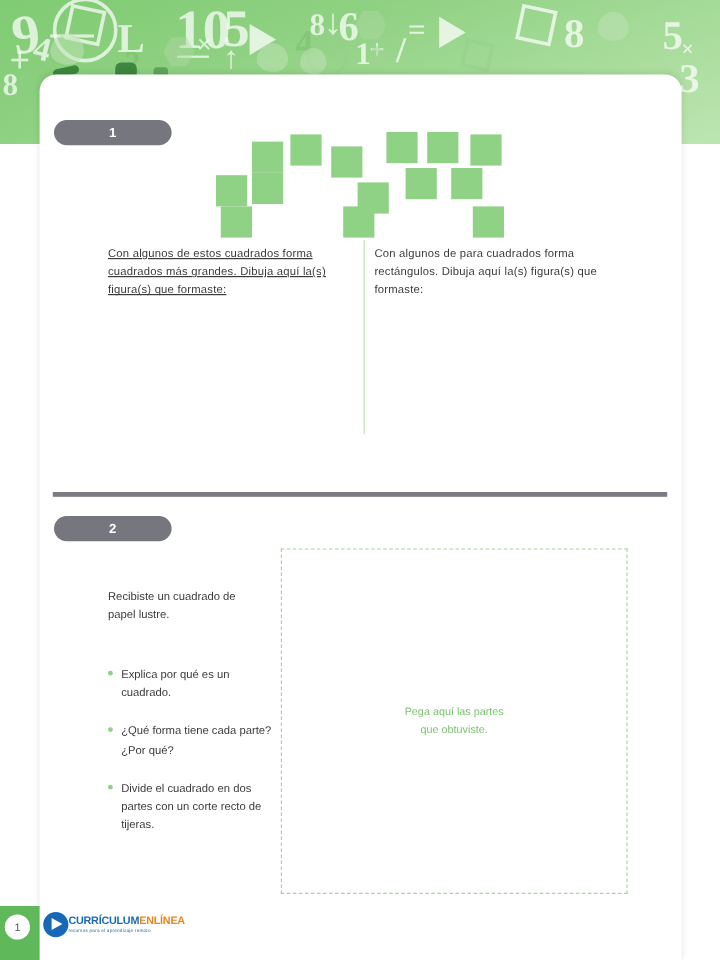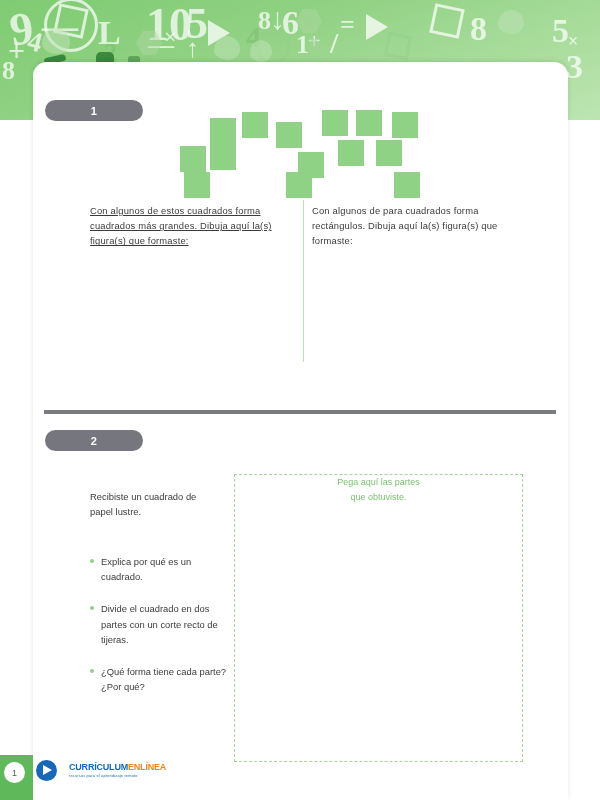--- a/index.html
+++ b/index.html
@@ -168,23 +168,22 @@
     border-radius: 50%;
     background: #8fd285;
   }
 
   .paste-box {
     position: absolute;
     left: 234px; top: 457px;
     width: 289px; height: 288px;
     border: 1.5px dashed #a5d79c;
     display: flex;
-    align-items: flex-start;
+    align-items: center;
     justify-content: center;
-    margin-top: 17px;
   }
   .paste-box span {
     font-size: 9px;
     line-height: 1.7;
     color: #7cc270;
     text-align: center;
     width: 90px;
   }
 
   
@@ -204,21 +203,21 @@
     font-size: 9px;
     display: flex;
     align-items: center;
     justify-content: center;
   }
   .logo-wrap {
     position: absolute;
     left: 36px; top: 760px;
     display: flex;
     align-items: center;
-    gap: 12px;
+    gap: 0;
   }
   .logo-mark {
     width: 21px; height: 21px;
     border-radius: 50%;
     background: #1769b8;
     position: relative;
     flex: 0 0 auto;
   }
   .logo-mark::after {
     content: "";
@@ -321,22 +320,22 @@
 <div class="col-text" id="col-right">Con algunos de para cuadrados forma rectángulos. Dibuja aquí la(s) figura(s) que formaste:</div>
 
 <div class="hr-thick"></div>
 
 <div class="badge-pill" id="badge-2">2</div>
 
 <div class="intro-text">Recibiste un cuadrado de papel lustre.</div>
 
 <ul class="bullet-list" id="bullet-list">
     <li>Explica por qué es un cuadrado.</li>
+    <li>¿Qué forma tiene cada parte? ¿Por qué?</li>
     <li>Divide el cuadrado en dos partes con un corte recto de tijeras.</li>
-    <li>¿Qué forma tiene cada parte? ¿Por qué?</li>
   </ul>
 
 <div class="paste-box">
   <span>Pega aquí  las partes que obtuviste.</span>
 </div>
 
 <div class="footer-tab"></div>
 <div class="footer-page-num">1</div>
 
 <div class="logo-wrap">

